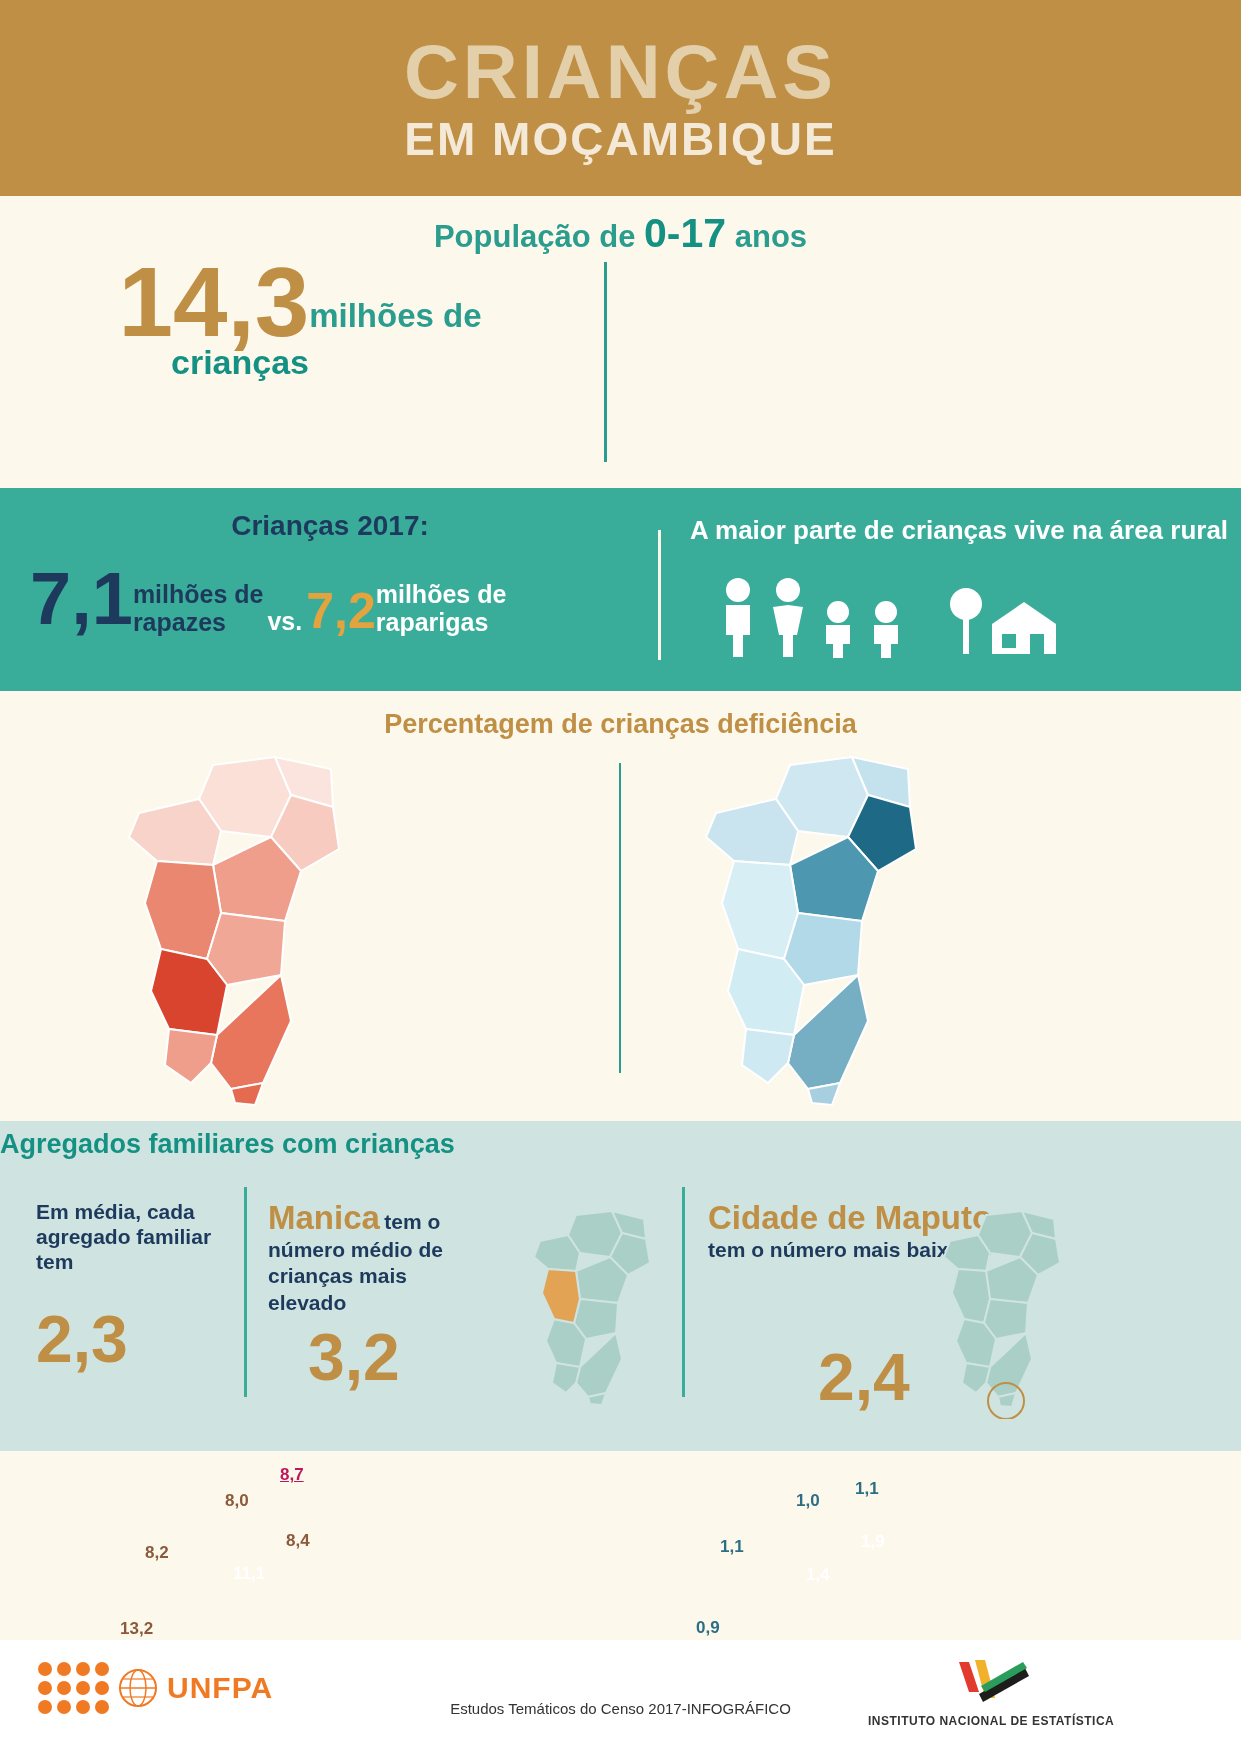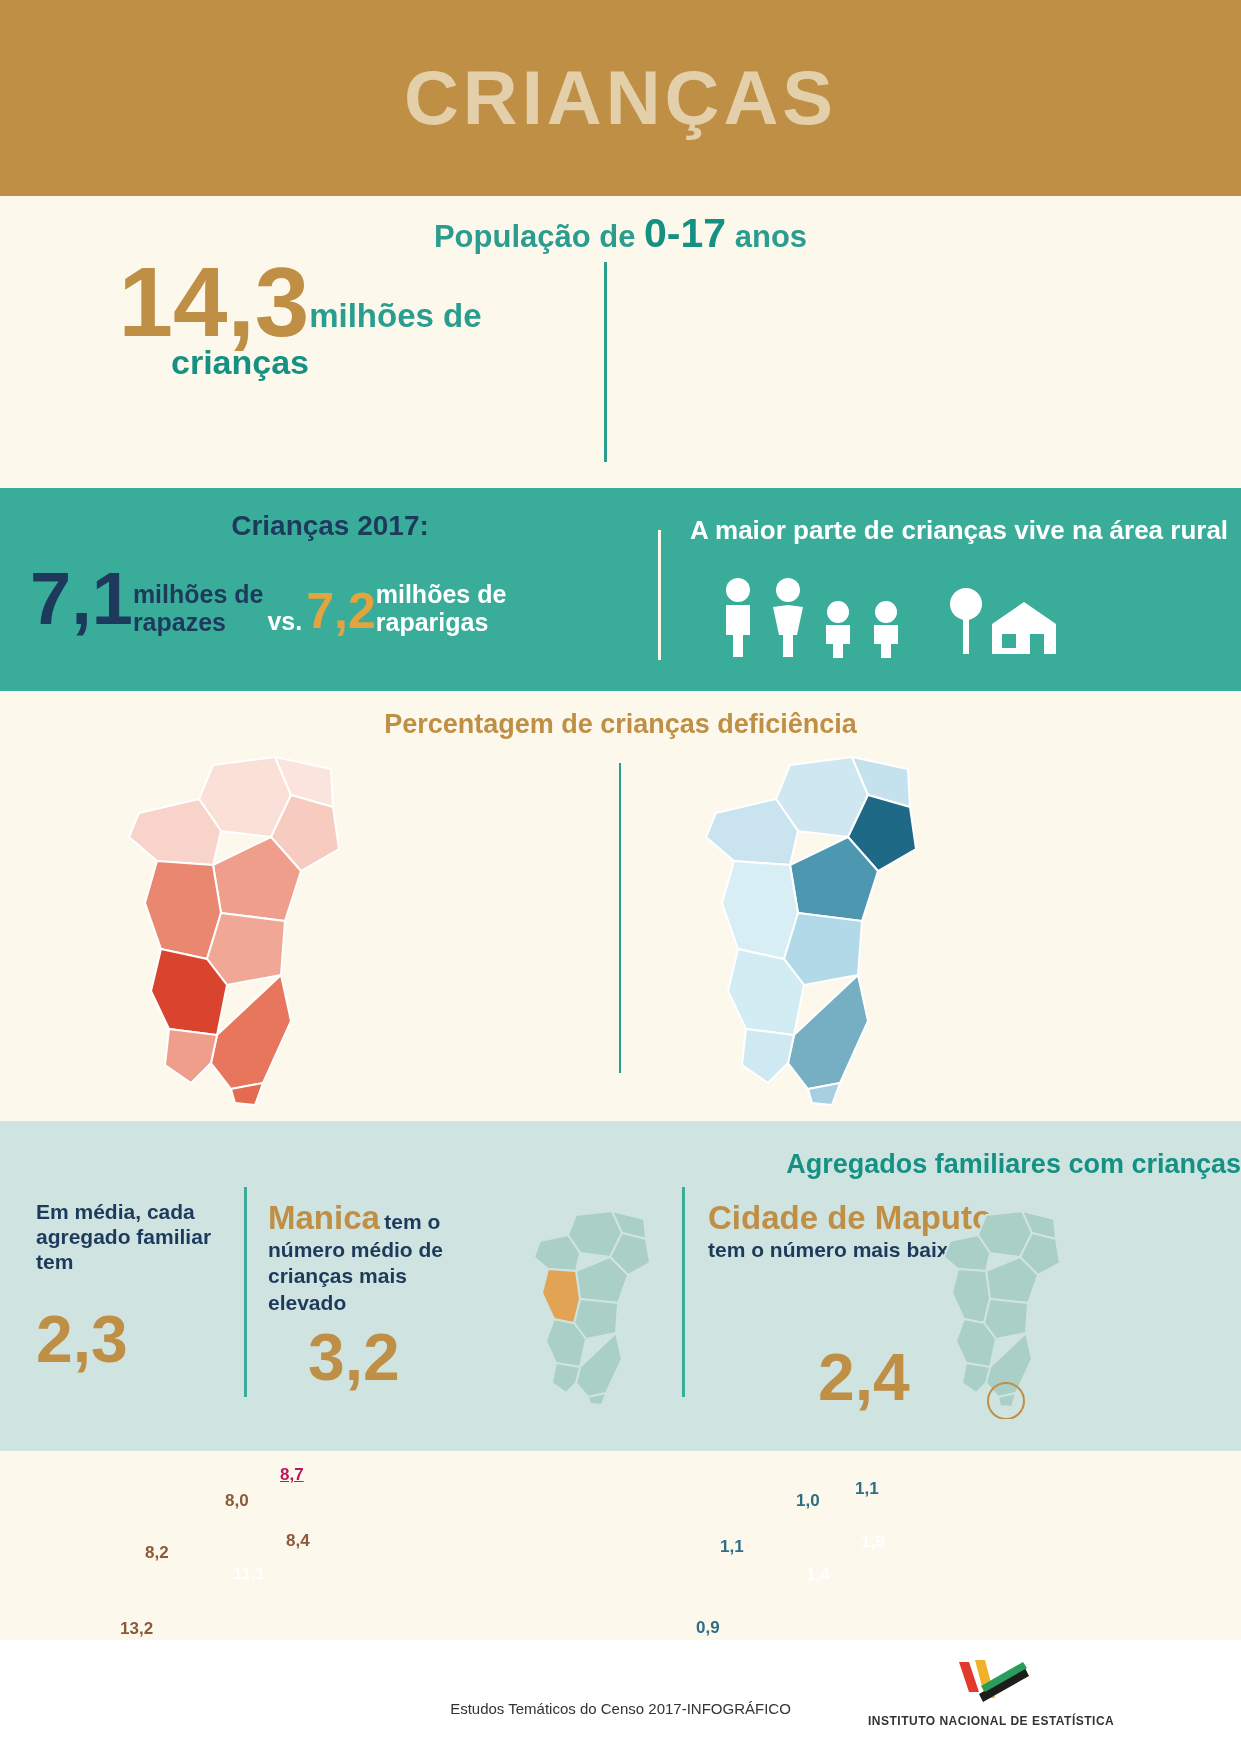--- a/index.html
+++ b/index.html
@@ -71,21 +71,21 @@
   .sec3 .title{
     text-align:center;padding-top:18px;font-size:27px;font-weight:bold;color:#bf8f45;
   }
   .sec3 .mdiv{position:absolute;left:619px;top:72px;width:2px;height:310px;background:#2a9d8f;}
   .maplbl{position:absolute;font-size:17px;font-weight:bold;}
   .legend{position:absolute;font-size:13px;color:#555;}
   .legend .lt{font-weight:bold;margin-bottom:4px;color:#444;}
   
   .sec4{height:330px;background:#cfe3e0;position:relative;}
   .sec4 .title{
-    text-align:right;padding-top:28px;font-size:27px;font-weight:bold;color:#159183;
+    text-align:left;padding-top:8px;font-size:27px;font-weight:bold;color:#159183;
   }
   .b1{position:absolute;left:36px;top:78px;width:195px;}
   .b1 .txt{font-size:21px;font-weight:bold;color:#1d3a5c;line-height:1.2;}
   .b1 .n{font-size:66px;font-weight:bold;color:#bf8f45;margin-top:26px;}
   .vd4a{position:absolute;left:244px;top:66px;width:3px;height:210px;background:#3aad9a;}
   .vd4b{position:absolute;left:682px;top:66px;width:3px;height:210px;background:#3aad9a;}
   .b2{position:absolute;left:268px;top:78px;width:220px;}
   .b2 .manica{font-size:33px;font-weight:bold;color:#bf8f45;}
   .b2 .txt{font-size:21px;font-weight:bold;color:#1d3a5c;line-height:1.25;}
   .b2 .n{position:absolute;left:40px;top:120px;font-size:66px;font-weight:bold;color:#bf8f45;}
@@ -104,20 +104,21 @@
   .dots i{display:block;width:14px;height:14px;border-radius:50%;background:#f07a23;}
   .unfpa .wordmark{font-size:30px;font-weight:bold;color:#f07a23;letter-spacing:1px;}
   .ine{position:absolute;left:868px;top:18px;text-align:center;}
   .ine .name{font-size:12px;font-weight:bold;color:#333;letter-spacing:0.5px;margin-top:4px;}
 </style>
 </head>
 <body>
 
 <div class="header">
   <h1>CRIANÇAS</h1>
+  <h2>EM MOÇAMBIQUE</h2>
 </div>
 
 <div class="sec1">
   <div class="title">
     <span>População de </span><span class="big">0-17</span><span> anos</span>
   </div>
   <div class="divider"></div>
 
   <div class="left1">
     <span class="num143">14,3</span><span class="milhoes">milhões de</span>
@@ -305,20 +306,44 @@
       <path d="M34 110 L54 114 L66 130 L60 158 L36 154 L26 132 Z"></path>
       <path d="M60 158 L96 124 L102 150 L86 184 L68 188 L56 174 Z"></path>
       <path d="M36 154 L60 158 L56 174 L46 184 L32 174 Z"></path>
       <path d="M68 188 L86 184 L82 198 L70 197 Z"></path>
     </g>
     <circle cx="76" cy="192" r="18" fill="none" stroke="#bf8f45" stroke-width="2"></circle>
   </svg>
 </div>
 
 <div class="footer">
+  <div class="unfpa">
+    <div class="dots">
+      <i></i>
+        <i></i>
+        <i></i>
+        <i></i>
+        <i></i>
+        <i></i>
+        <i></i>
+        <i></i>
+        <i></i>
+        <i></i>
+        <i></i>
+        <i></i>
+    </div>
+    <svg width="42" height="42" viewBox="0 0 42 42">
+      <circle cx="21" cy="21" r="18" fill="none" stroke="#f07a23" stroke-width="2"></circle>
+      <ellipse cx="21" cy="21" rx="8" ry="18" fill="none" stroke="#f07a23" stroke-width="1.5"></ellipse>
+      <line x1="3" y1="21" x2="39" y2="21" stroke="#f07a23" stroke-width="1.5"></line>
+      <line x1="6" y1="12" x2="36" y2="12" stroke="#f07a23" stroke-width="1.2"></line>
+      <line x1="6" y1="30" x2="36" y2="30" stroke="#f07a23" stroke-width="1.2"></line>
+    </svg>
+    <span class="wordmark">UNFPA</span>
+  </div>
 
   <div class="ine">
     <svg width="92" height="48" viewBox="0 0 92 48">
       <path d="M14 4 L24 4 L34 34 L24 34 Z" fill="#e23b2e"></path>
       <path d="M30 2 L40 2 L50 40 L40 40 Z" fill="#f2b12a"></path>
       <path d="M34 36 L80 10 L84 18 L38 44 Z" fill="#1d1d1b"></path>
       <path d="M36 28 L78 4 L82 10 L40 34 Z" fill="#2a9d5c"></path>
     </svg>
     <div class="name">INSTITUTO NACIONAL DE ESTATÍSTICA</div>
   </div>

